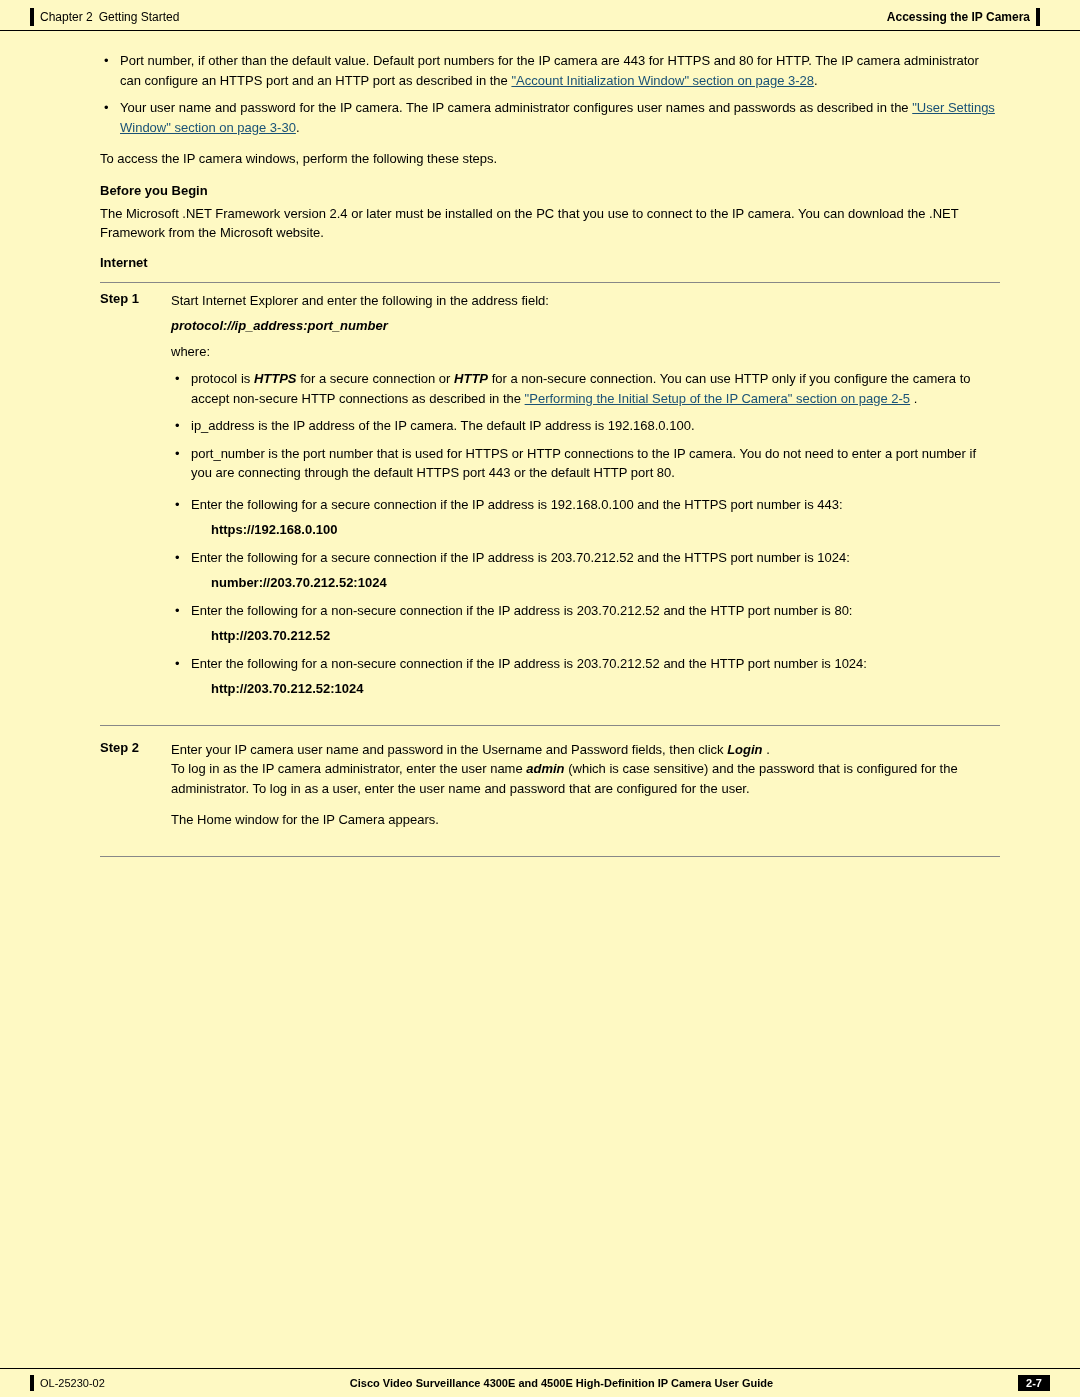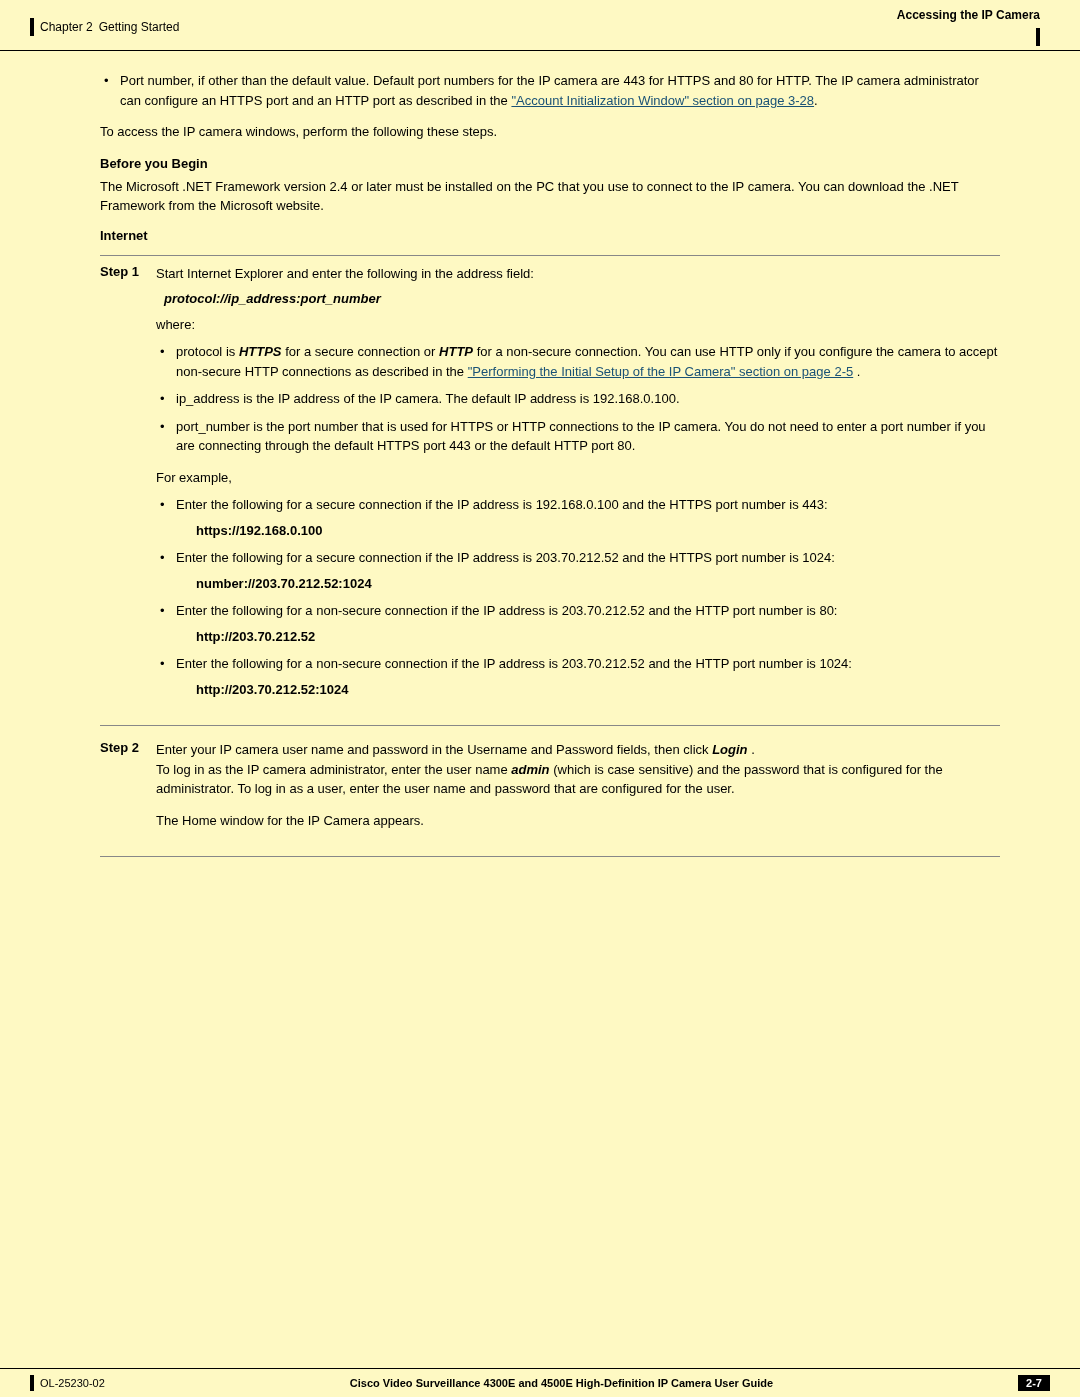--- a/index.html
+++ b/index.html
@@ -39,23 +39,22 @@
     .header-bar-left {
       width: 4px;
       height: 18px;
       background: #000;
       display: inline-block;
     }
     .header-right {
       font-size: 12px;
       font-weight: bold;
       display: flex;
-      align-items: flex-end;
+      align-items: center;
       gap: 6px;
-      flex-direction: column;
     }
     .header-bar-right {
       width: 4px;
       height: 18px;
       background: #000;
       display: inline-block;
     }
 
     
     .main-content {
@@ -114,39 +113,39 @@
     
     .divider {
       border: none;
       border-top: 1px solid #888;
       margin: 8px 0;
     }
 
     
     .step-row {
       display: flex;
-      gap: 1px;
+      gap: 16px;
       margin-bottom: 10px;
     }
     .step-label {
       font-weight: bold;
       min-width: 55px;
       font-size: 13px;
       padding-top: 0;
     }
     .step-content {
       flex: 1;
       line-height: 1.5;
     }
 
     .code-block {
       font-style: italic;
       font-weight: bold;
       font-size: 13px;
-      margin: 6px 8px;
+      margin: 6px 0;
       padding-left: 0;
     }
 
     .where-label {
       margin: 4px 0 6px 0;
     }
 
     .bold-code {
       font-weight: bold;
       font-family: Arial, Helvetica, sans-serif;
@@ -239,20 +238,23 @@
       <span>Accessing the IP Camera</span>
       <span class="header-bar-right"></span>
     </div>
   </div>
 
   <div class="main-content">
 
     <ul class="bullet-list">
       <li>
         <span>Port number, if other than the default value. Default port numbers for the IP camera are 443 for HTTPS and 80 for HTTP. The IP camera administrator can configure an HTTPS port and an HTTP port as described in the </span><span class="link-text">"Account Initialization Window" section on page 3-28</span><span>.</span>
+      </li>
+      <li>
+        <span>Your user name and password for the IP camera. The IP camera administrator configures user names and passwords as described in the </span><span class="link-text">"User Settings Window" section on page 3-30</span><span>.</span>
       </li>
     </ul>
 
     <p class="intro-para">To access the IP camera windows, perform the following these steps.</p>
 
     <p class="section-heading">Before you Begin</p>
     <p class="body-para">The Microsoft .NET Framework version 2.4 or later must be installed on the PC that you use to connect to the IP camera. You can download the .NET Framework from the Microsoft website.</p>
 
     <p class="procedure-heading">Internet</p>
     <hr class="divider">
@@ -278,21 +280,20 @@
           <li>
             <span class="italic-text">ip_address</span>
             <span> is the IP address of the IP camera. The default IP address is 192.168.0.100.</span>
           </li>
           <li>
             <span class="italic-text">port_number</span>
             <span> is the port number that is used for HTTPS or HTTP connections to the IP camera. You do not need to enter a port number if you are connecting through the default HTTPS port 443 or the default HTTP port 80.</span>
           </li>
         </ul>
 
-        <p class="example-para">For example,</p>
 
         <ul class="bullet-list">
           <li>
             <span>Enter the following for a secure connection if the IP address is 192.168.0.100 and the HTTPS port number is 443:</span>
             <div class="url-line">https://192.168.0.100</div>
           </li>
           <li>
             <span>Enter the following for a secure connection if the IP address is 203.70.212.52 and the HTTPS port number is 1024:</span>
             <div class="url-line">number://203.70.212.52:1024</div>
           </li>

